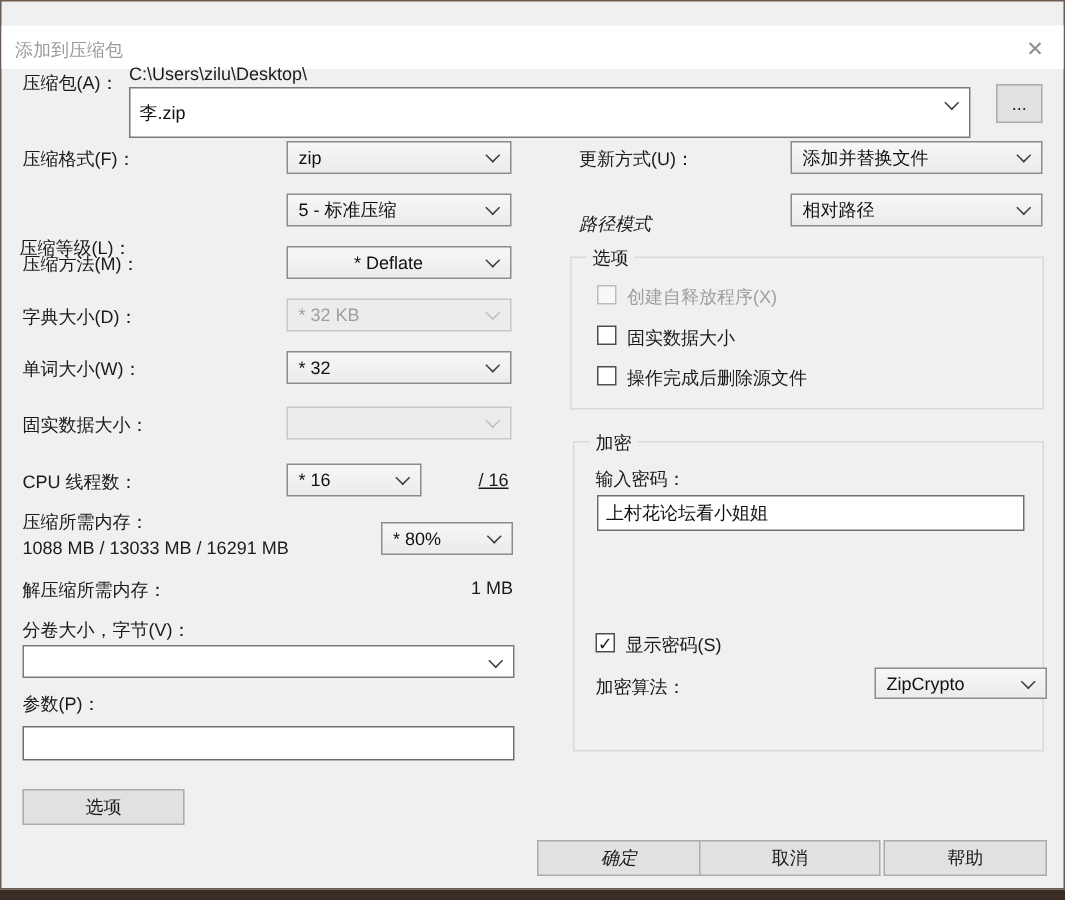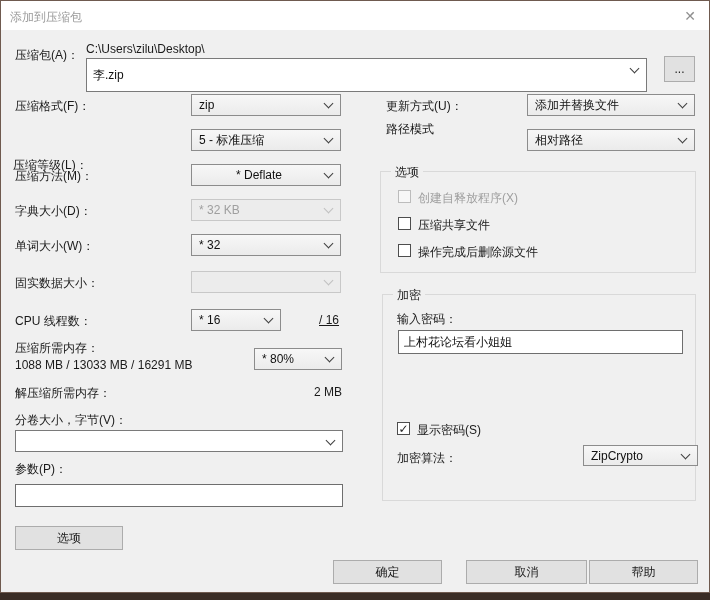--- a/index.html
+++ b/index.html
@@ -10,21 +10,21 @@
     font-family: "Liberation Sans", "DejaVu Sans", sans-serif;
     overflow: hidden;
   }
   .dialog {
     position: absolute; left: 0; top: 0;
     width: 710px; height: 593px;
     background: #f0f0f0;
     border: 1px solid #6f5a4f;
   }
   .titlebar {
-    position: absolute; left: 0; top: 0; width: 100%; height: 29px;
+    position: absolute; left: 0; top: 16px; width: 100%; height: 29px;
     background: #ffffff;
     padding-left: 40px;
   }
   .title-text {
     position: absolute; left: 9px; top: 8px;
     font-size: 12px; color: #9b9b9b; white-space: nowrap;
   }
   .close-btn {
     position: absolute; top: 4px; right: 6px; width: 26px; height: 22px;
     text-align: center; line-height: 22px;
@@ -147,69 +147,69 @@
   <div class="lbl" style="left:318px; top:312px;text-decoration:underline;">/ 16</div>
 
   <div class="lbl" style="left:14px; top:339px;">压缩所需内存：</div>
   <div class="lbl" style="left:14px; top:357px;">1088 MB / 13033 MB / 16291 MB</div>
   <div class="combo" style="left:253px; top:347px; width:88px;">
     <span>* 80%</span>
     <span class="chev"></span>
   </div>
 
   <div class="lbl" style="left:14px; top:384px;">解压缩所需内存：</div>
-  <div class="lbl right-val" style="left:250px; top:384px; width:91px;">2 MB</div>
+  <div class="lbl right-val" style="left:250px; top:384px; width:91px;">1 MB</div>
 
   <div class="lbl" style="left:14px; top:411px;">分卷大小，字节(V)：</div>
   <div class="combo-edit" style="left:14px; top:429px; width:328px; height:22px;">
     <input value="" style="">
     <span class="chev" style="top:6px;"></span>
   </div>
 
   <div class="lbl" style="left:14px; top:460px;">参数(P)：</div>
   <input class="tb" style="left: 14px; top: 483px; width: 328px; height: 23px;" value="">
 
   <div class="btn" style="left:14px; top:525px; width:108px; height:24px; line-height:22px;">选项</div>
 
   <div class="lbl" style="left:385px; top:97px;">更新方式(U)：</div>
   <div class="combo" style="left:526px; top:93px; width:168px;">
     <span>添加并替换文件</span>
     <span class="chev"></span>
   </div>
 
-  <div class="lbl" style="left:385px; top:120px;">路径模式</div>
+  <div class="lbl" style="left:385px; top:140px;font-style:italic;">路径模式</div>
   <div class="combo" style="left:526px; top:128px; width:168px;">
     <span>相对路径</span>
     <span class="chev"></span>
   </div>
 
   <div class="grp" style="left:379px; top:170px; width:316px; height:102px;">
     <div class="grp-title">选项</div>
   </div>
   <div class="cb dis" style="left:397px; top:189px;"></div>
   <div class="lbl dim" style="left:417px; top:189px;">创建自释放程序(X)</div>
   <div class="cb" style="left:397px; top:216px;"></div>
-  <div class="lbl" style="left:417px; top:216px;">压缩共享文件</div>
+  <div class="lbl" style="left:417px; top:216px;">固实数据大小</div>
   <div class="cb" style="left:397px; top:243px;"></div>
   <div class="lbl" style="left:417px; top:243px;">操作完成后删除源文件</div>
 
   <div class="grp" style="left:381px; top:293px; width:314px; height:207px;">
     <div class="grp-title">加密</div>
   </div>
   <div class="lbl" style="left:396px; top:310px;">输入密码：</div>
   <input class="tb" style="left: 397px; top: 329px; width: 285px; height: 24px;" value="上村花论坛看小姐姐">
 
   <div class="cb" style="left:396px; top:421px;">
     <span>✓</span>
   </div>
   <div class="lbl" style="left:416px; top:421px;">显示密码(S)</div>
 
   <div class="lbl" style="left:396px; top:449px;">加密算法：</div>
   <div class="combo" style="left:567px; top:444px; width:115px; height:21px;margin-left:15px;">
     <span>ZipCrypto</span>
     <span class="chev" style="top:5px;"></span>
   </div>
 
-  <div class="btn" style="left:332px; top:559px; width:109px; height:24px; line-height:22px;">确定</div>
+  <div class="btn" style="left:357px; top:559px; width:109px; height:24px; line-height:22px;font-style:italic;">确定</div>
   <div class="btn" style="left:465px; top:559px; width:121px; height:24px; line-height:22px;">取消</div>
   <div class="btn" style="left:588px; top:559px; width:109px; height:24px; line-height:22px;">帮助</div>
 
 </div>
 
 </body></html>

